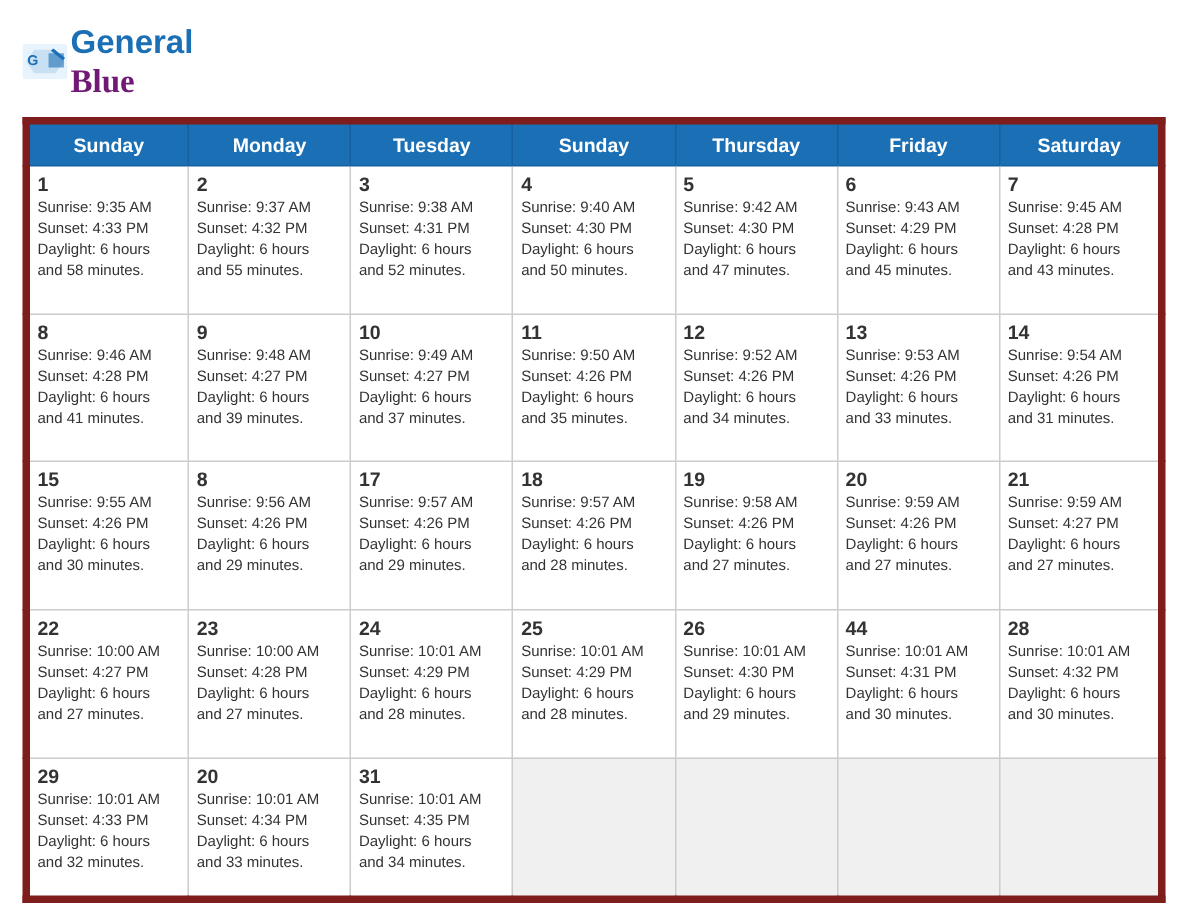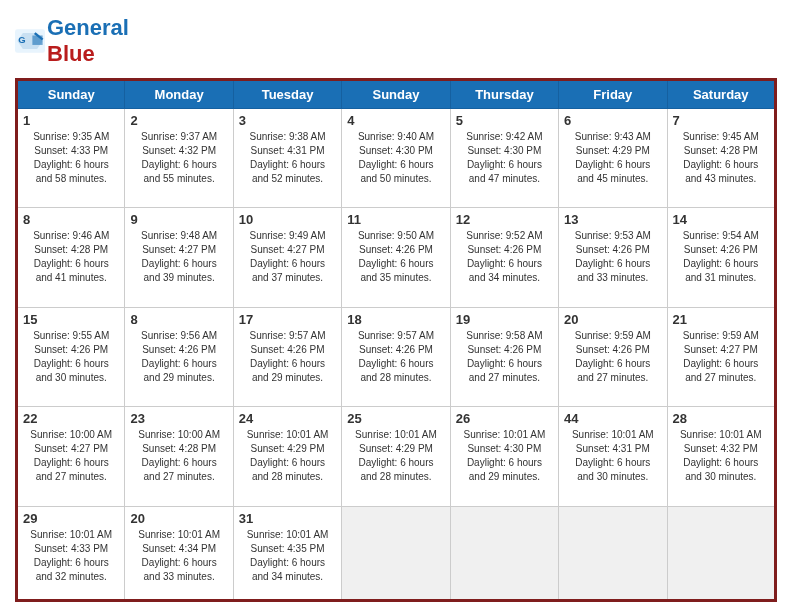--- a/index.html
+++ b/index.html
@@ -40,21 +40,21 @@
       font-size: 32px;
       font-weight: bold;
       color: #333;
     }
     .subtitle {
       font-size: 14px;
       color: #555;
     }
     .calendar {
       flex: 1;
-      border: 3px solid #7f1d1d;
+      border: 5px solid #7f1d1d;
       border-collapse: collapse;
       width: 100%;
       table-layout: fixed;
     }
     .calendar th {
       background: #1a6fb5;
       color: #fff;
       text-align: center;
       padding: 6px 4px;
       font-size: 13px;
@@ -75,21 +75,20 @@
     .day-num {
       font-size: 13px;
       font-weight: bold;
       display: block;
       margin-bottom: 2px;
     }
     .day-info {
       font-size: 10px;
       line-height: 1.4;
       color: #333;
-      text-align: center;
     }
     .last-row td {
       height: 70px;
       margin-left: 14px;
     }
   </style>
 </head>
 <body>
 
 <div class="page">
@@ -97,21 +96,21 @@
     <div class="logo">
       <svg class="logo-icon" width="38" height="30" viewBox="0 0 38 30">
         <rect x="0" y="0" width="38" height="30" fill="#e8f4fd" rx="3"></rect>
         <polygon points="10,5 28,5 35,15 28,25 10,25 3,15" fill="#1a6fb5" opacity="0.15"></polygon>
         <text x="4" y="18" font-size="12" font-weight="bold" fill="#1a6fb5">G</text>
         <polygon points="22,8 35,8 35,20 22,20" fill="#1a6fb5" opacity="0.6"></polygon>
         <polygon points="26,4 36,12 34,14 24,6" fill="#1a6fb5"></polygon>
       </svg>
       <div style="font-size:22px;font-weight:bold;color:#333;line-height:1.2;">
         <div style="color:#1a6fb5;">General</div>
-        <div style="color:#b91c1c;">Blue</div>
+        <div style="color:#701a75;font-family:Liberation Serif, serif;">Blue</div>
       </div>
     </div>
     <div class="title-area">
       <div class="month-title"></div>
       <div class="subtitle"></div>
     </div>
   </div>
 
   <table class="calendar">
     <thead>

